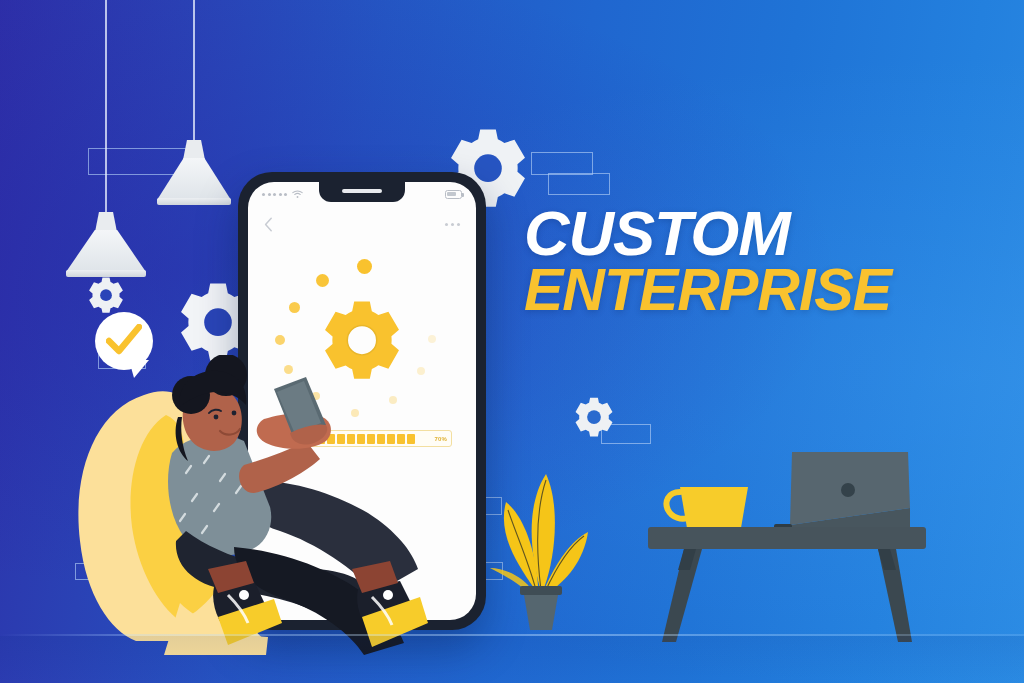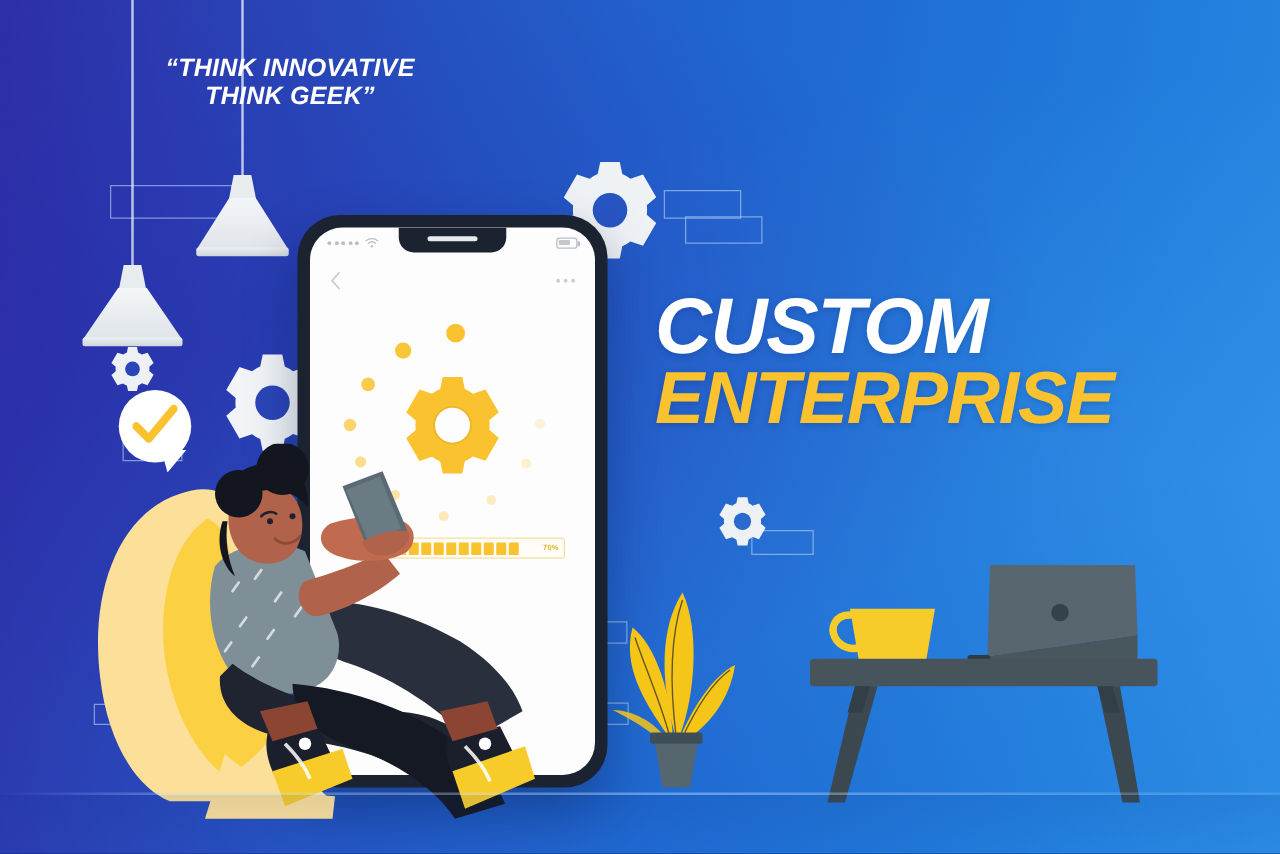--- a/index.html
+++ b/index.html
@@ -83,21 +83,21 @@
 
   
   #desk{position:absolute;left:640px;top:430px;width:300px;height:215px;}
 
   
   #headline{position:absolute;left:524px;top:205px;width:470px;}
   #headline div{
     font-style:italic;font-weight:bold;line-height:.92;letter-spacing:-1px;
     font-size:63px;text-shadow:0 2px 6px rgba(5,30,85,.22);
   }
-  .h-w{color:#ffffff;margin-top:28px;}
+  .h-w{color:#ffffff;}
   .h-y{color:#f9c22e;}
   #headline .ln2{font-size:59px;}
 </style>
 </head>
 <body>
 
 <div id="stage">
   <div id="grain"></div>
 
   <div class="deco-rect" style="left:88px;top:148px;width:98px;height:27px;"></div>
@@ -116,24 +116,20 @@
       <div class="lip"></div>
   </div>
 
   <div class="cord" style="left:193px;top:0;height:155px;"></div>
   <div class="lamp" style="left:157px;top:140px;width:74px;">
     <div class="neck"></div>
       <div class="shade"></div>
       <div class="lip"></div>
   </div>
 
-  <div class="tagline">
-    <span>“THINK INNOVATIVE</span>
-    <span class="l2">THINK GEEK”</span>
-  </div>
 
   <div class="gear" style="left:85px;top:275px;width:42px;height:42px;">
     <svg viewBox="0 0 100 100">
         <path fill="#eef1f4" d="M58.5 6h-17l-2.2 10.6a35 35 0 0 0-7.1 4.1L21.3 17 9.8 36.9l8.2 7.1a35 35 0 0 0 0 8.2l-8.2 7.1 11.5 19.9 10.9-3.7a35 35 0 0 0 7.1 4.1L41.5 90h17l2.2-10.6a35 35 0 0 0 7.1-4.1l10.9 3.7 11.5-19.9-8.2-7.1a35 35 0 0 0 0-8.2l8.2-7.1L78.7 17l-10.9 3.7a35 35 0 0 0-7.1-4.1z"></path>
         <circle cx="50" cy="48" r="14" fill="#2a45b8"></circle>
       </svg>
   </div>
 
   <div class="gear" style="left:172px;top:278px;width:92px;height:92px;">
     <svg viewBox="0 0 100 100">

